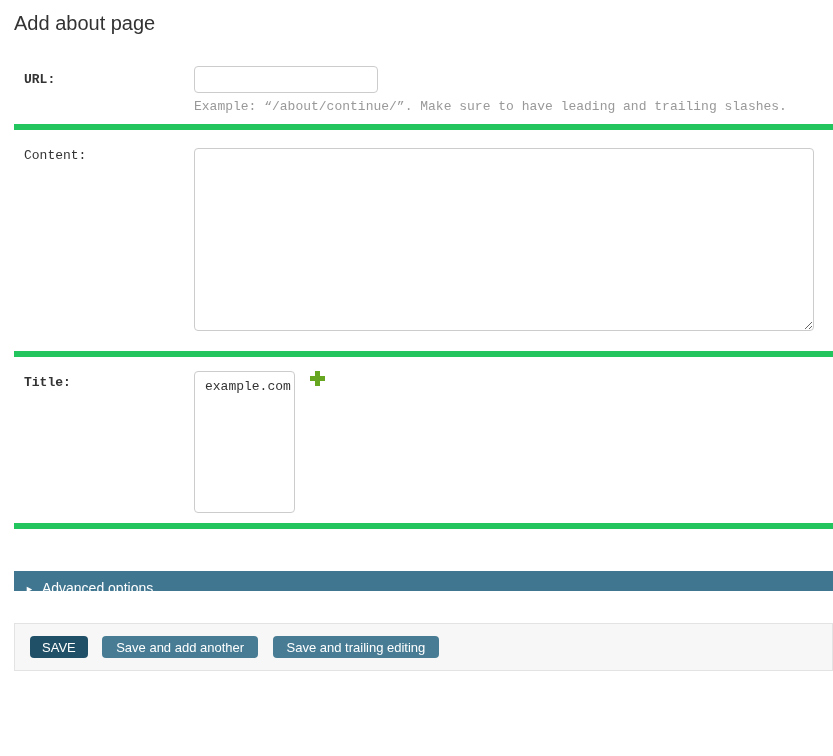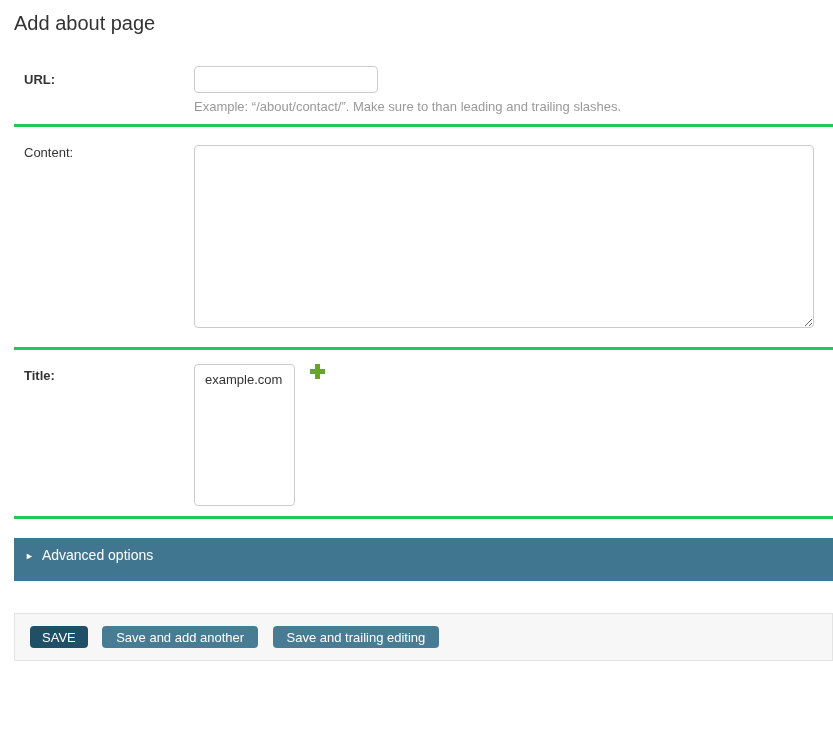--- a/index.html
+++ b/index.html
@@ -13,24 +13,25 @@
 
   h1.page-title {
     font-size: 20px;
     font-weight: 400;
     color: #333;
     margin-bottom: 19px;
   }
 
   
   .form-row {
-    border-bottom: 3px solid #22c55e;
+    border-bottom: 6px solid #22c55e;
     padding: 12px 0 10px 10px;
     overflow: hidden;
     font-size: 13px;
+    font-family: Liberation Mono, monospace;
   }
   .form-row::after { content: ""; display: block; clear: both; }
   .form-row label {
     float: left;
     width: 160px;
     padding: 6px 10px 0 0;
     font-size: 13px;
     font-weight: bold;
     color: #333;
     word-wrap: break-word;
@@ -93,22 +94,22 @@
 
   p.help {
     font-size: 13px;
     color: #999;
     margin-top: 6px;
   }
   .sites-help { margin-top: 14px; }
 
   
   .module-collapse {
-    margin-top: 19px;
-    height: 43px;
+    margin-top: 42px;
+    height: 20px;
     line-height: 34px;
     background: #417690;
     color: #fff;
     font-size: 14px;
     padding-left: 11px;
     cursor: pointer;
   }
   .collapse-arrow {
     display: inline-block;
     font-size: 9px;
@@ -148,21 +149,21 @@
 <div class="content">
 
   <h1 class="page-title">Add about page</h1>
 
   <form>
 
     <div class="form-row">
       <label>URL:</label>
       <div class="field-box">
         <input type="text" class="url-input" value="" style="">
-        <p class="help">Example: “/about/contact/”. Make sure to than leading and trailing slashes.</p>
+        <p class="help">Example: “/about/continue/”. Make sure to have leading and trailing slashes.</p>
       </div>
     </div>
 
 
     <div class="form-row row-content">
       <label class="not-required">Content:</label>
       <div class="field-box">
         <textarea class="content-textarea" style=""></textarea>
       </div>
     </div>

